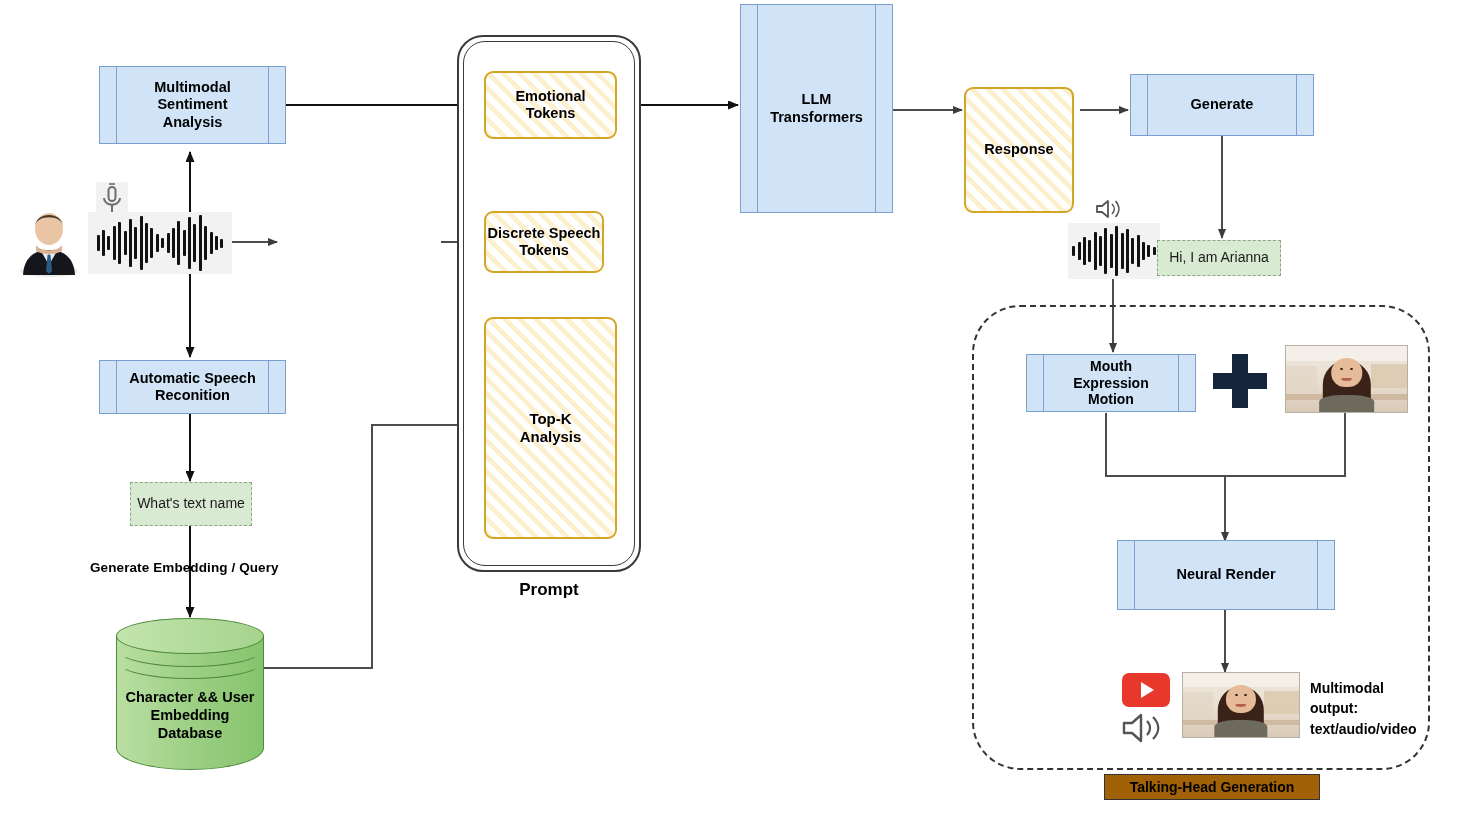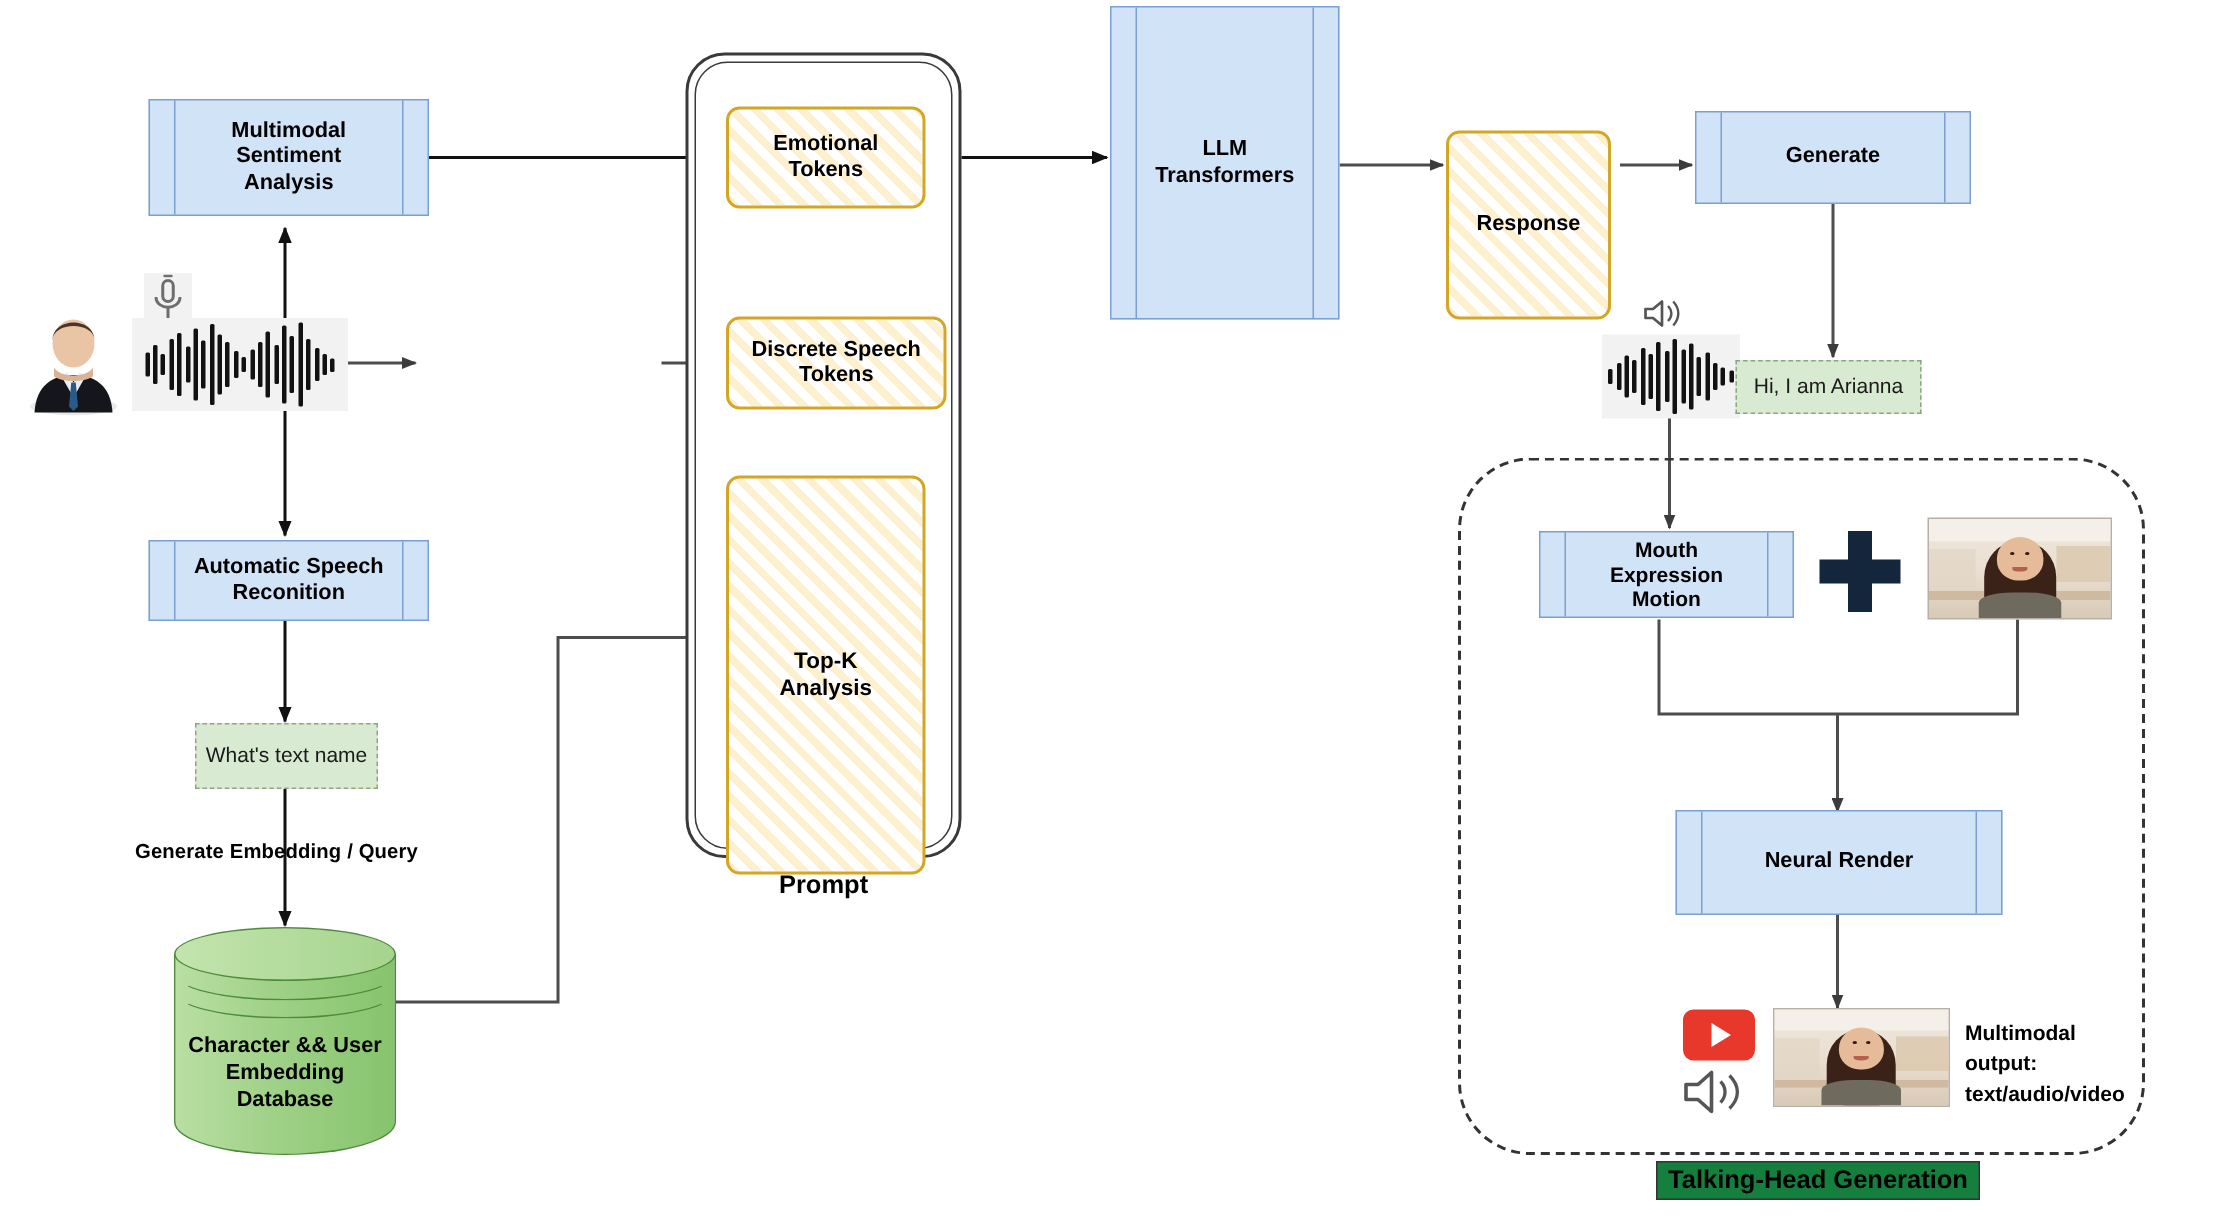--- a/index.html
+++ b/index.html
@@ -80,22 +80,22 @@
     text-align:center;font-weight:bold;font-size:14.5px;color:#000;line-height:1.25;
   }
 
   
   .region{
     position:absolute;box-sizing:border-box;
     border:2.2px dashed #333;border-radius:48px;background:transparent;
   }
   .region-label{
     position:absolute;box-sizing:border-box;
-    border:1.6px solid #333;background:#15803d;
-    font-weight:bold;font-size:17px;color:#000;
+    border:1.6px solid #333;background:#a16207;
+    font-weight:bold;font-size:14px;color:#000;
     display:flex;align-items:center;justify-content:center;
     padding:0 6px;
   }
 
   
   .svglayer{position:absolute;left:0;top:0;width:1480px;height:816px;pointer-events:none;}
 
   
   .wave{position:absolute;background:#f2f2f2;display:flex;align-items:center;justify-content:center;gap:0;}
   .wave .bar{background:#111;width:3px;margin:0 1.2px;border-radius:1px;}
@@ -265,28 +265,28 @@
   </div>
   <div class="prompt-label" style="left:457px;top:580px;width:184px;">Prompt</div>
 
   <div class="hatch" style="left:484px;top:71px;width:133px;height:68px;font-size:14.5px;">
     <span class="txt">
       <span>Emotional</span><br>
       <span>Tokens</span>
     </span>
   </div>
 
-  <div class="hatch" style="left:484px;top:211px;width:147px;height:62px;font-size:14.5px;">
+  <div class="hatch" style="left:484px;top:211px;width:120px;height:62px;font-size:14.5px;">
     <span class="txt">
       <span>Discrete Speech</span><br>
       <span>Tokens</span>
     </span>
   </div>
 
-  <div class="hatch" style="left:484px;top:317px;width:133px;height:266px;font-size:15px;">
+  <div class="hatch" style="left:484px;top:317px;width:133px;height:222px;font-size:15px;">
     <span class="txt">
       <span>Top-K</span><br>
       <span>Analysis</span>
     </span>
   </div>
 
   <div class="mod" style="left:740px;top:4px;width:153px;height:209px;font-size:14.5px;">
     <span class="bar l"></span>
     <span class="bar r"></span>
     <span class="txt">

